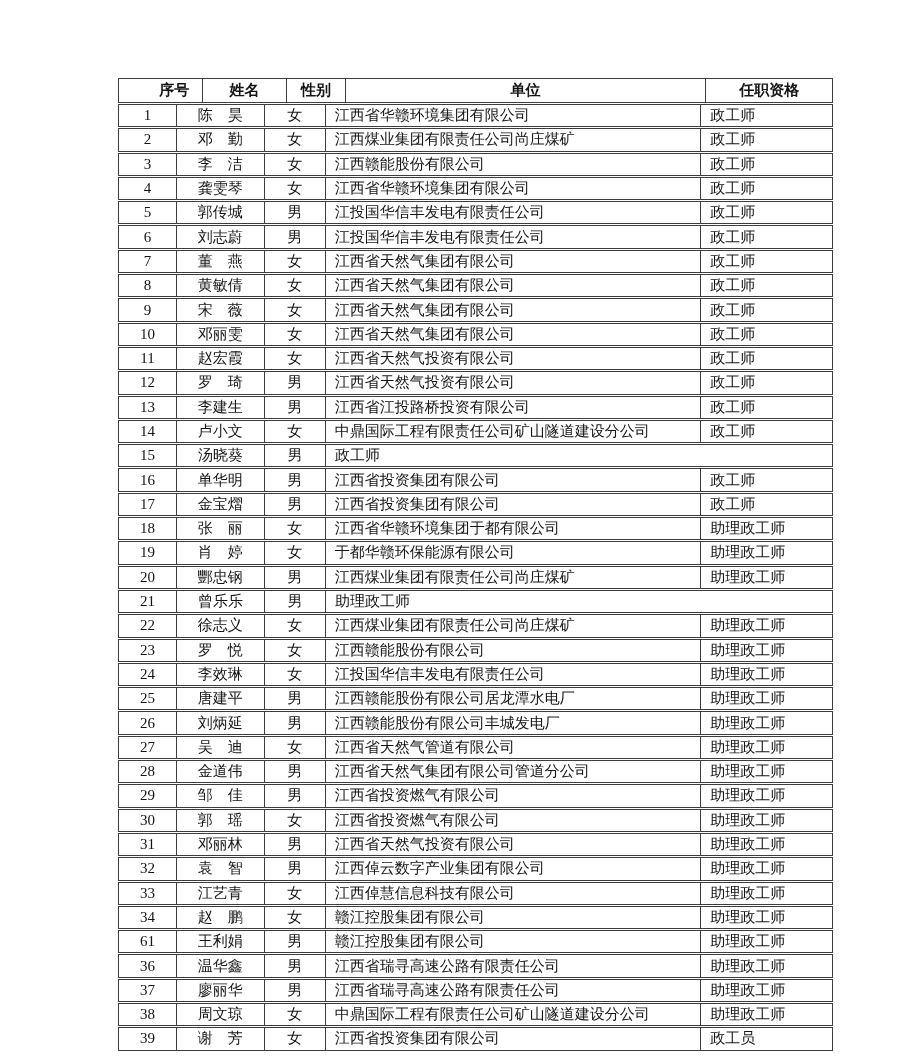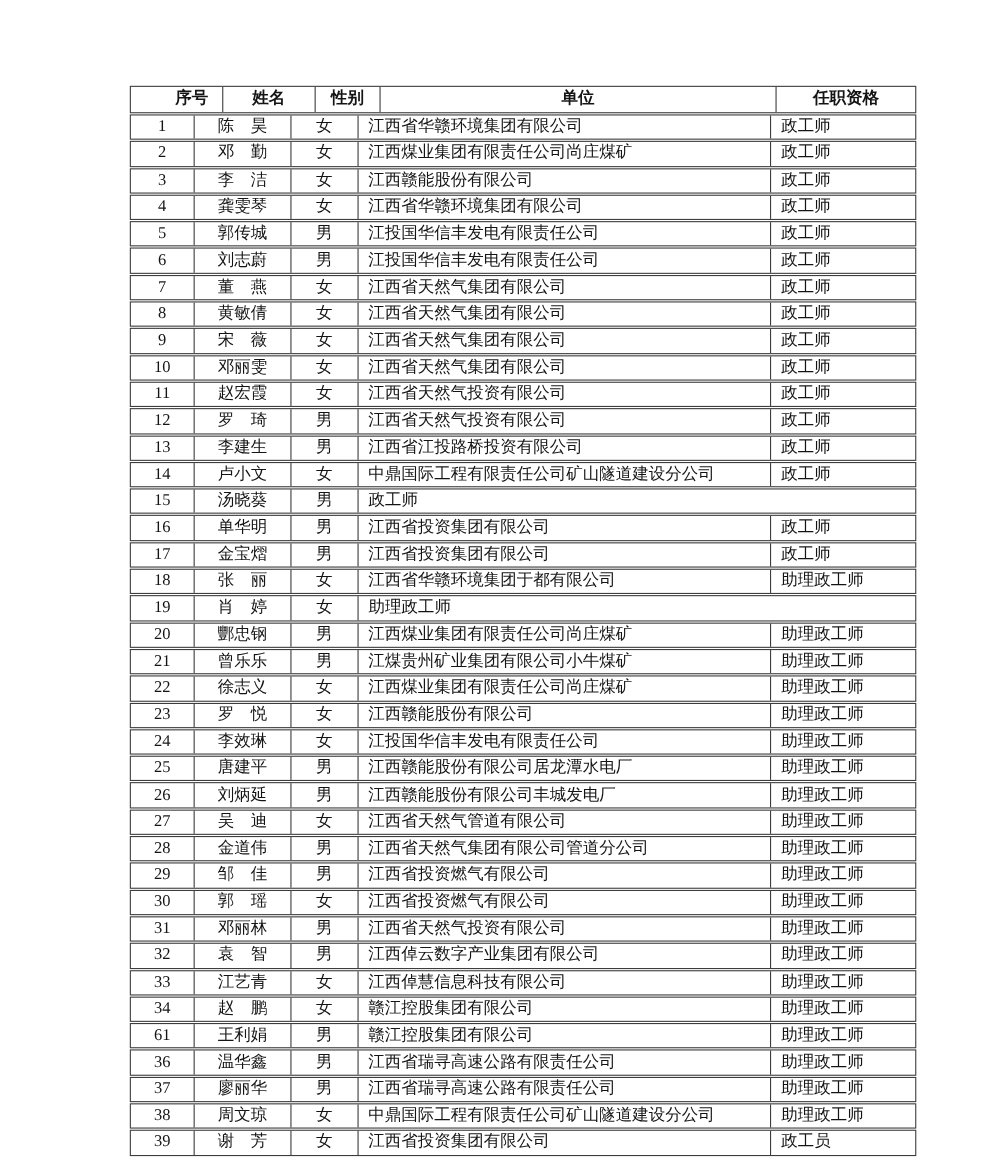--- a/index.html
+++ b/index.html
@@ -189,34 +189,34 @@
         <div class="t-cell col-index">18</div>
         <div class="t-cell col-name">张　丽</div>
         <div class="t-cell col-gender">女</div>
         <div class="t-cell col-unit">江西省华赣环境集团于都有限公司</div>
         <div class="t-cell col-qual">助理政工师</div>
       </div>
       <div class="t-row">
         <div class="t-cell col-index">19</div>
         <div class="t-cell col-name">肖　婷</div>
         <div class="t-cell col-gender">女</div>
+        <div class="t-cell col-unit">于都华赣环保能源有限公司</div>
         <div class="t-cell col-qual">助理政工师</div>
       </div>
       <div class="t-row">
         <div class="t-cell col-index">20</div>
         <div class="t-cell col-name">酆忠钢</div>
         <div class="t-cell col-gender">男</div>
         <div class="t-cell col-unit">江西煤业集团有限责任公司尚庄煤矿</div>
         <div class="t-cell col-qual">助理政工师</div>
       </div>
       <div class="t-row">
         <div class="t-cell col-index">21</div>
         <div class="t-cell col-name">曾乐乐</div>
         <div class="t-cell col-gender">男</div>
-        <div class="t-cell col-unit">江煤贵州矿业集团有限公司小牛煤矿</div>
         <div class="t-cell col-qual">助理政工师</div>
       </div>
       <div class="t-row">
         <div class="t-cell col-index">22</div>
         <div class="t-cell col-name">徐志义</div>
         <div class="t-cell col-gender">女</div>
         <div class="t-cell col-unit">江西煤业集团有限责任公司尚庄煤矿</div>
         <div class="t-cell col-qual">助理政工师</div>
       </div>
       <div class="t-row">

